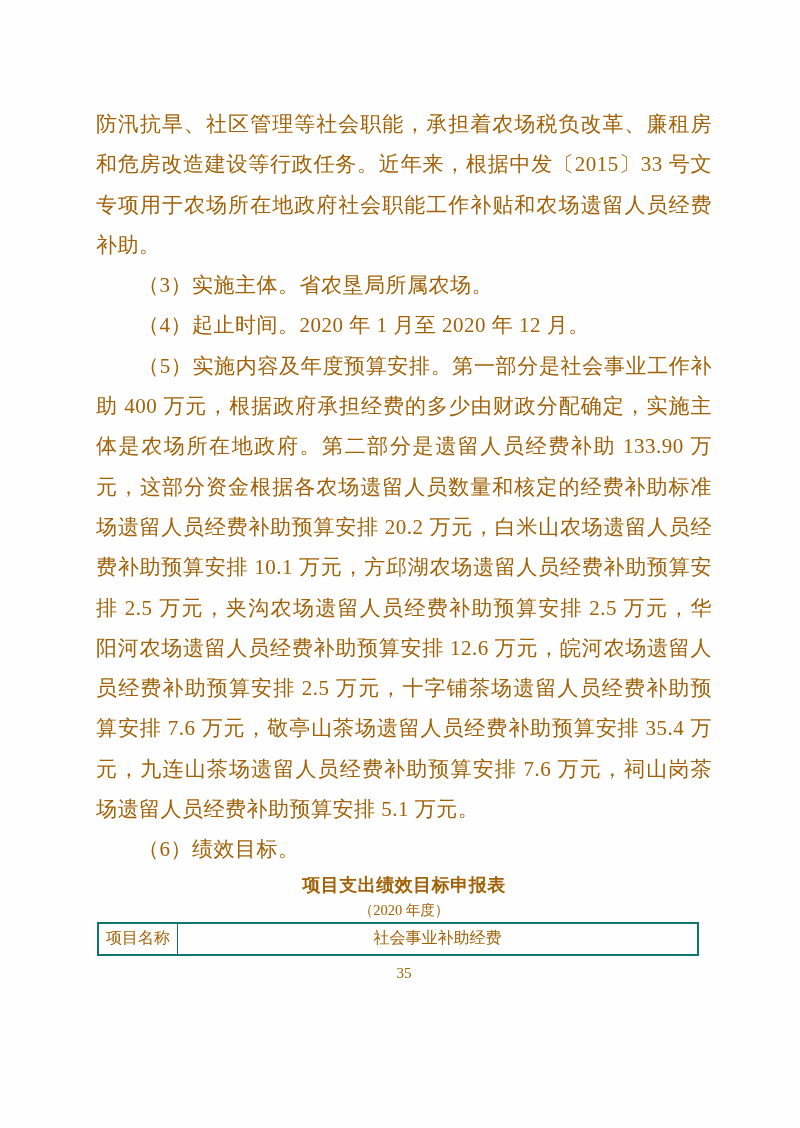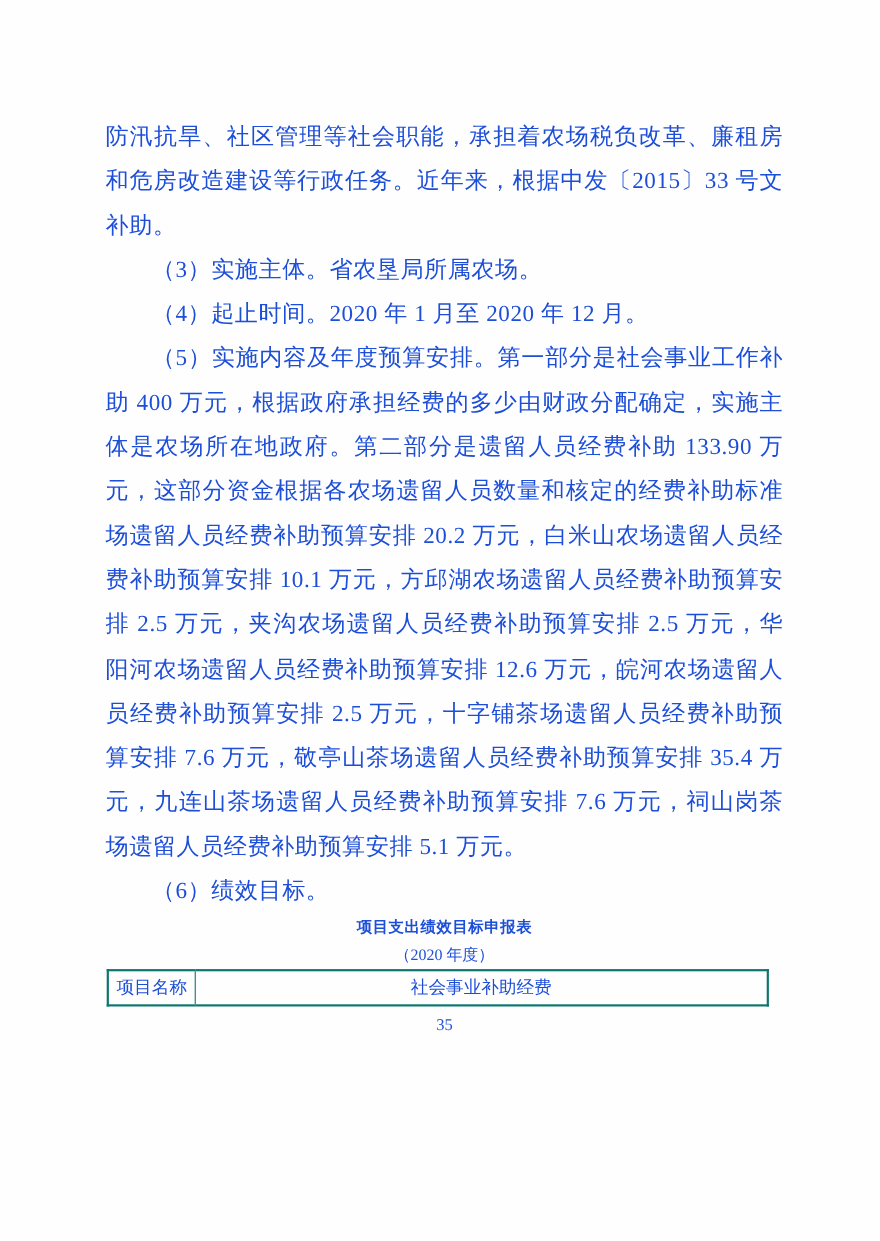--- a/index.html
+++ b/index.html
@@ -6,21 +6,21 @@
     margin: 0;
     padding: 0;
     background: #ffffff;
   }
   .page {
     position: relative;
     width: 800px;
     height: 1128px;
     background: #fefefe;
     font-family: "Liberation Serif", "DejaVu Serif", serif;
-    color: #1d4ed8;
+    color: #a16207;
     overflow: hidden;
   }
   .content {
     position: absolute;
     left: 96px;
     top: 104px;
     width: 616px;
   }
   .line {
     font-size: 21px;
@@ -37,21 +37,21 @@
     text-align: center;
     text-align-last: left;
   }
   .line.ind {
     text-indent: 42px;
   }
   .table-title {
     margin-top: 2px;
     text-align: center;
     font-weight: bold;
-    font-size: 14px;
+    font-size: 18px;
     line-height: 26px;
     letter-spacing: 0.5px;
   }
   .table-subtitle {
     text-align: center;
     font-size: 14.5px;
     line-height: 24px;
   }
   .goal-table {
     width: 602px;
@@ -82,20 +82,21 @@
   }
 </style>
 </head>
 <body>
 
 <div class="page">
   <div class="content">
 
     <div class="line j">防汛抗旱、社区管理等社会职能，承担着农场税负改革、廉租房</div>
     <div class="line j">和危房改造建设等行政任务。近年来，根据中发〔2015〕33 号文</div>
+    <div class="line j">专项用于农场所在地政府社会职能工作补贴和农场遗留人员经费</div>
     <div class="line l">补助。</div>
     <div class="line l ind">（3）实施主体。省农垦局所属农场。</div>
     <div class="line l ind">（4）起止时间。2020 年 1 月至 2020 年 12 月。</div>
     <div class="line j ind">（5）实施内容及年度预算安排。第一部分是社会事业工作补</div>
     <div class="line j">助 400 万元，根据政府承担经费的多少由财政分配确定，实施主</div>
     <div class="line j">体是农场所在地政府。第二部分是遗留人员经费补助 133.90 万</div>
     <div class="line j">元，这部分资金根据各农场遗留人员数量和核定的经费补助标准</div>
     <div class="line j">场遗留人员经费补助预算安排 20.2 万元，白米山农场遗留人员经</div>
     <div class="line j">费补助预算安排 10.1 万元，方邱湖农场遗留人员经费补助预算安</div>
     <div class="line j">排 2.5 万元，夹沟农场遗留人员经费补助预算安排 2.5 万元，华</div>

